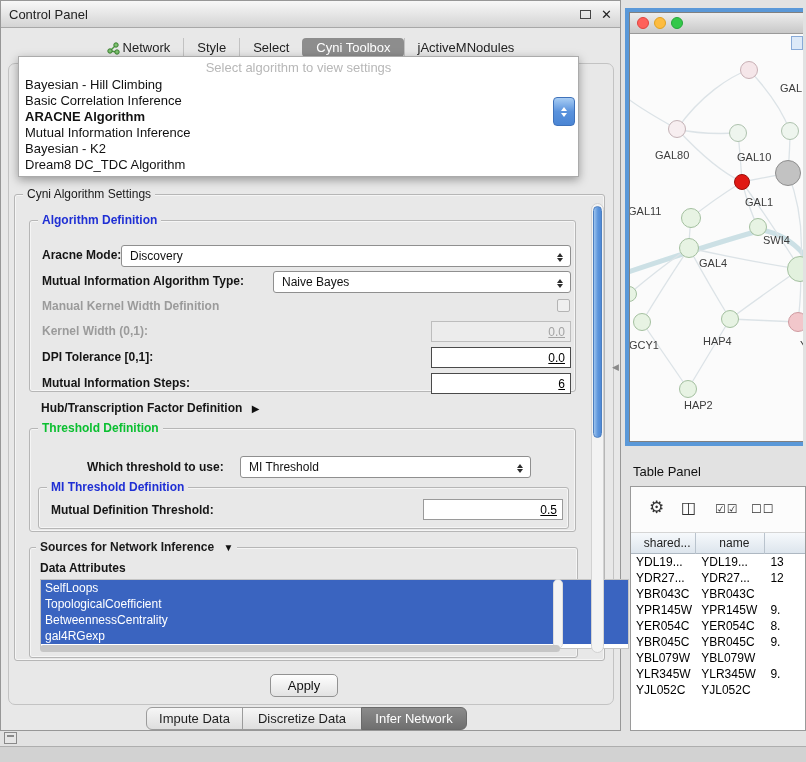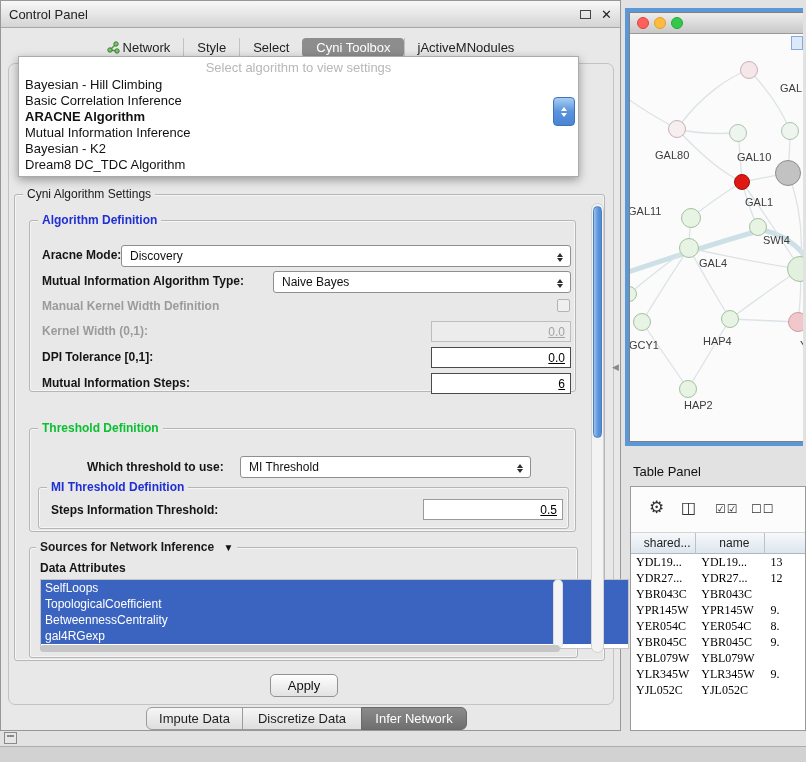--- a/index.html
+++ b/index.html
@@ -16,21 +16,21 @@
   .titlebar { position:absolute; left:0; top:0; right:0; height:27px;
     background:linear-gradient(#f8f8f8,#d4d4d4); border-bottom:1px solid #a8a8a8;
     display:flex; align-items:center; padding:0 8px; }
   .titlebar .title { font-size:13px; color:#222; }
   .titlebar .spacer { flex:1; }
   .tb-float { width:11px; height:9px; border:1px solid #444; margin-right:10px; }
   .tb-close { font-size:13px; font-weight:700; color:#222; cursor:default; }
 
   .tabrow { position:absolute; left:0; top:35px; width:100%; height:23px;
     display:flex; justify-content:center; align-items:center; font-size:13px; }
-  .tab { padding:2px 13px; display:flex; align-items:center; gap:3px; color:#222; white-space:nowrap; }
+  .tab { padding:2px 13px; display:flex; align-items:flex-end; gap:3px; color:#222; white-space:nowrap; }
   .tab + .tab { border-left:1px solid #c2c2c2; }
   .tab.selected { background:#8d8d8d; color:#fff; border-radius:4px; border-left-color:transparent; }
   .net-ico svg { display:block; }
 
   .content-box { position:absolute; left:7px; top:62px; width:606px; height:642px;
     border:1px solid #c3c3c3; border-radius:7px; }
 
   
   .popup { position:absolute; left:17px; top:55px; width:561px; z-index:40;
     background:#fff; border:1px solid #ababab; box-shadow:0 3px 9px rgba(0,0,0,.35);
@@ -127,21 +127,21 @@
   .tb-gear { position:absolute; left:18px; top:10px; font-size:17px; color:#333; }
   .tb-cols { position:absolute; left:50px; top:11px; font-size:16px; color:#333; }
   .tb-checked { position:absolute; left:84px; top:15px; font-size:12px; color:#333; letter-spacing:1px; }
   .tb-unchecked { position:absolute; left:120px; top:15px; font-size:12px; color:#333; letter-spacing:1px; }
   .thead { position:absolute; left:0; top:46px; width:100%; height:21px; display:flex;
     background:linear-gradient(#f6f9fc,#dde5ed); border-bottom:1px solid #aeb8c2; }
   .th { height:21px; line-height:20px; text-align:center; font-size:12px; color:#222;
     border-right:1px solid #b9c3cd; overflow:hidden; white-space:nowrap;padding-left:8px; }
   .th.c0 { width:66px; } .th.c1 { width:70px; } .th.c2 { width:40px; border-right:none; }
   .tbody { position:absolute; left:0; top:67px; width:100%; }
-  .trow { display:flex; height:16px;font-family:Liberation Serif, serif; }
+  .trow { display:flex; height:16px; }
   .tcell { font-size:12px; line-height:16px; padding-left:5px; white-space:nowrap; overflow:hidden; color:#000; }
   .tcell.c0 { width:66px; } .tcell.c1 { width:70px; } .tcell.c2 { width:40px; }
 
   
   .bottom-strip { position:absolute; left:0; top:746px; width:806px; height:16px;
     background:#d2d2d2; border-top:1px solid #aeaeae; }
   .dock-icon { position:absolute; left:4px; top:732px; width:13px; height:12px;
     border:1px solid #8a8a8a; background:#e6e6e6; }
   .dock-icon:before { content:""; display:block; margin:2px; height:2px; background:#8a8a8a; }
 </style>
@@ -216,36 +216,40 @@
       <div class="lbl dis" style="top:103px;">Kernel Width (0,1):</div>
       <input class="tfield off" style="left: 401px; top: 100px; width: 140px;" disabled="" value="0.0">
 
       <div class="lbl" style="top:129px;">DPI Tolerance [0,1]:</div>
       <input class="tfield" style="left: 401px; top: 126px; width: 140px;" value="0.0">
 
       <div class="lbl" style="top:155px;">Mutual Information Steps:</div>
       <input class="tfield" style="left: 401px; top: 152px; width: 140px;" value="6">
     </div>
 
+    <div class="expander-row" style="left:26px; top:206px;">
+      <span>Hub/Transcription Factor Definition</span>
+      <span class="expander-tri">▶</span>
+    </div>
 
     <div class="groupbox" style="left:14px; top:233px; width:547px; height:104px; position:absolute;">
       <span class="gb-title green">Threshold Definition</span>
 
       <div class="lbl" style="left:57px; top:31px;">Which threshold to use:</div>
       <div class="combo" style="left:210px; top:27px; width:291px;">
         <span class="combo-text">MI Threshold</span>
         <span class="combo-arr">
             <i class="up"></i>
             <i class="dn"></i>
           </span>
       </div>
 
       <div class="groupbox" style="left:8px; top:58px; width:531px; height:42px; position:absolute;">
         <span class="gb-title blue">MI Threshold Definition</span>
-        <div class="lbl" style="top:15px;">Steps Information Threshold:</div>
+        <div class="lbl" style="top:15px;">Mutual Definition Threshold:</div>
         <input class="tfield soft" style="left: 384px; top: 11px; width: 140px;" value="0.5">
       </div>
     </div>
 
     <div class="groupbox" style="left:14px; top:352px; width:549px; height:111px; position:absolute;">
       <span class="gb-title bold" style="left:6px;">
         <span>Sources for Network Inference</span>
         <span class="expander-tri">▼</span>
       </span>
 

